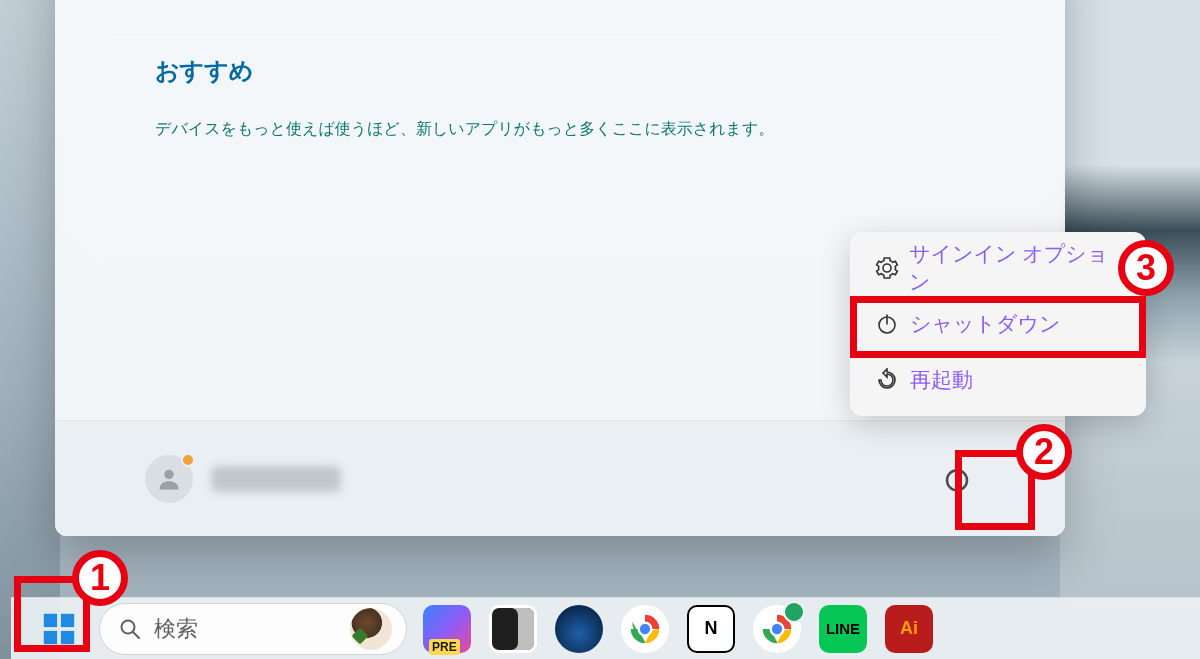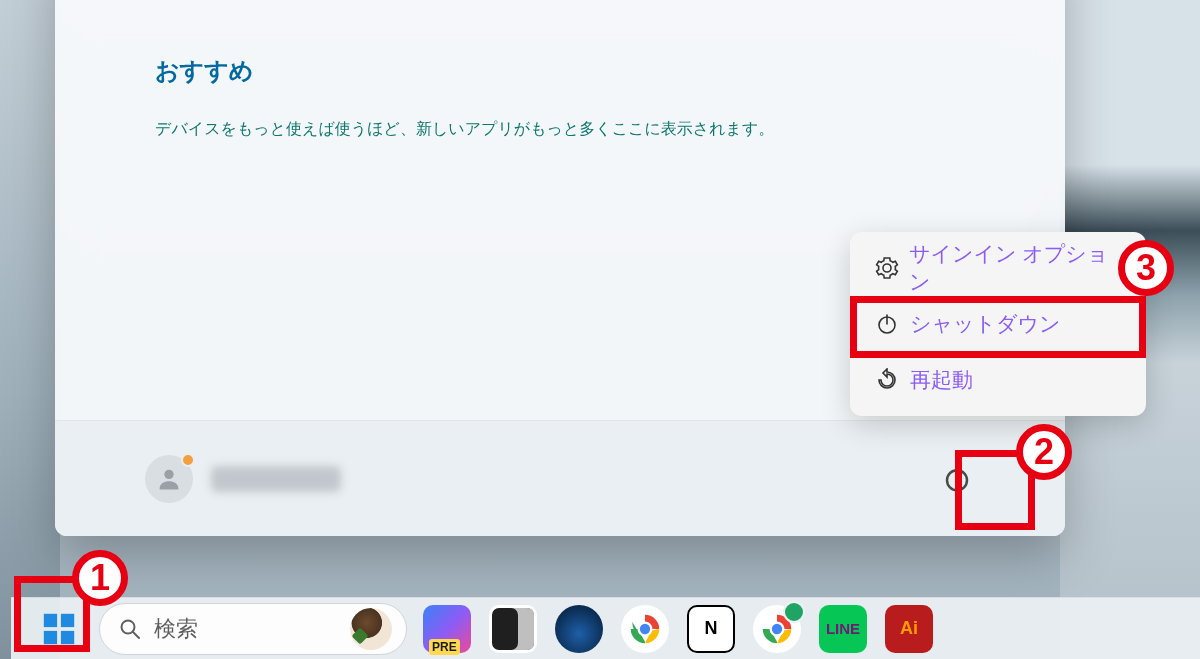--- a/index.html
+++ b/index.html
@@ -126,21 +126,21 @@
 
   .app-tile { width:48px; height:48px; border-radius:10px; display:flex; align-items:center; justify-content:center; font-weight:700; font-size:18px; }
   .tile-copilot { background:linear-gradient(135deg,#3b82f6,#8b5cf6,#ec4899); position:relative; }
   .tile-copilot::after{ content:"PRE"; position:absolute; bottom:-2px; left:6px; font-size:12px; font-weight:800; color:#1b1b1b; background:#ffd84d; padding:1px 3px; border-radius:3px; }
   .tile-taskview { background:#1f1f1f; border:3px solid #fff; box-shadow:inset -16px 0 0 #bfbfbf; }
   .tile-tb { background:radial-gradient(circle at 50% 60%, #1e5fa8 0%, #0b2c52 70%); border-radius:50%; }
   .tile-chrome { background:#fff; border-radius:50%; position:relative; }
   .tile-notion { background:#fff; color:#000; border:2px solid #000; }
   .tile-chrome2 { background:#fff; border-radius:50%; position:relative; }
   .tile-chrome2::after{ content:""; position:absolute; top:-4px; right:-4px; width:18px; height:18px; background:#1fa463; border-radius:50%; border:2px solid #ecf1f4; }
-  .tile-line { background:#06c755; color:#701a75; font-size:15px; }
+  .tile-line { background:#06c755; color:#000000; font-size:15px; }
   .tile-ai { background:#b91c1c; color:#ff9a00; }
 
   
   .anno-box { position:absolute; border:7px solid #e60012; z-index:20; pointer-events:none; }
   .anno-circle {
     position:absolute; width:56px; height:56px; border:7px solid #e60012; border-radius:50%;
     background:#fff; color:#e60012; font-weight:900; font-size:36px;
     display:flex; align-items:center; justify-content:center; z-index:21; pointer-events:none;
     line-height:1;
   }

